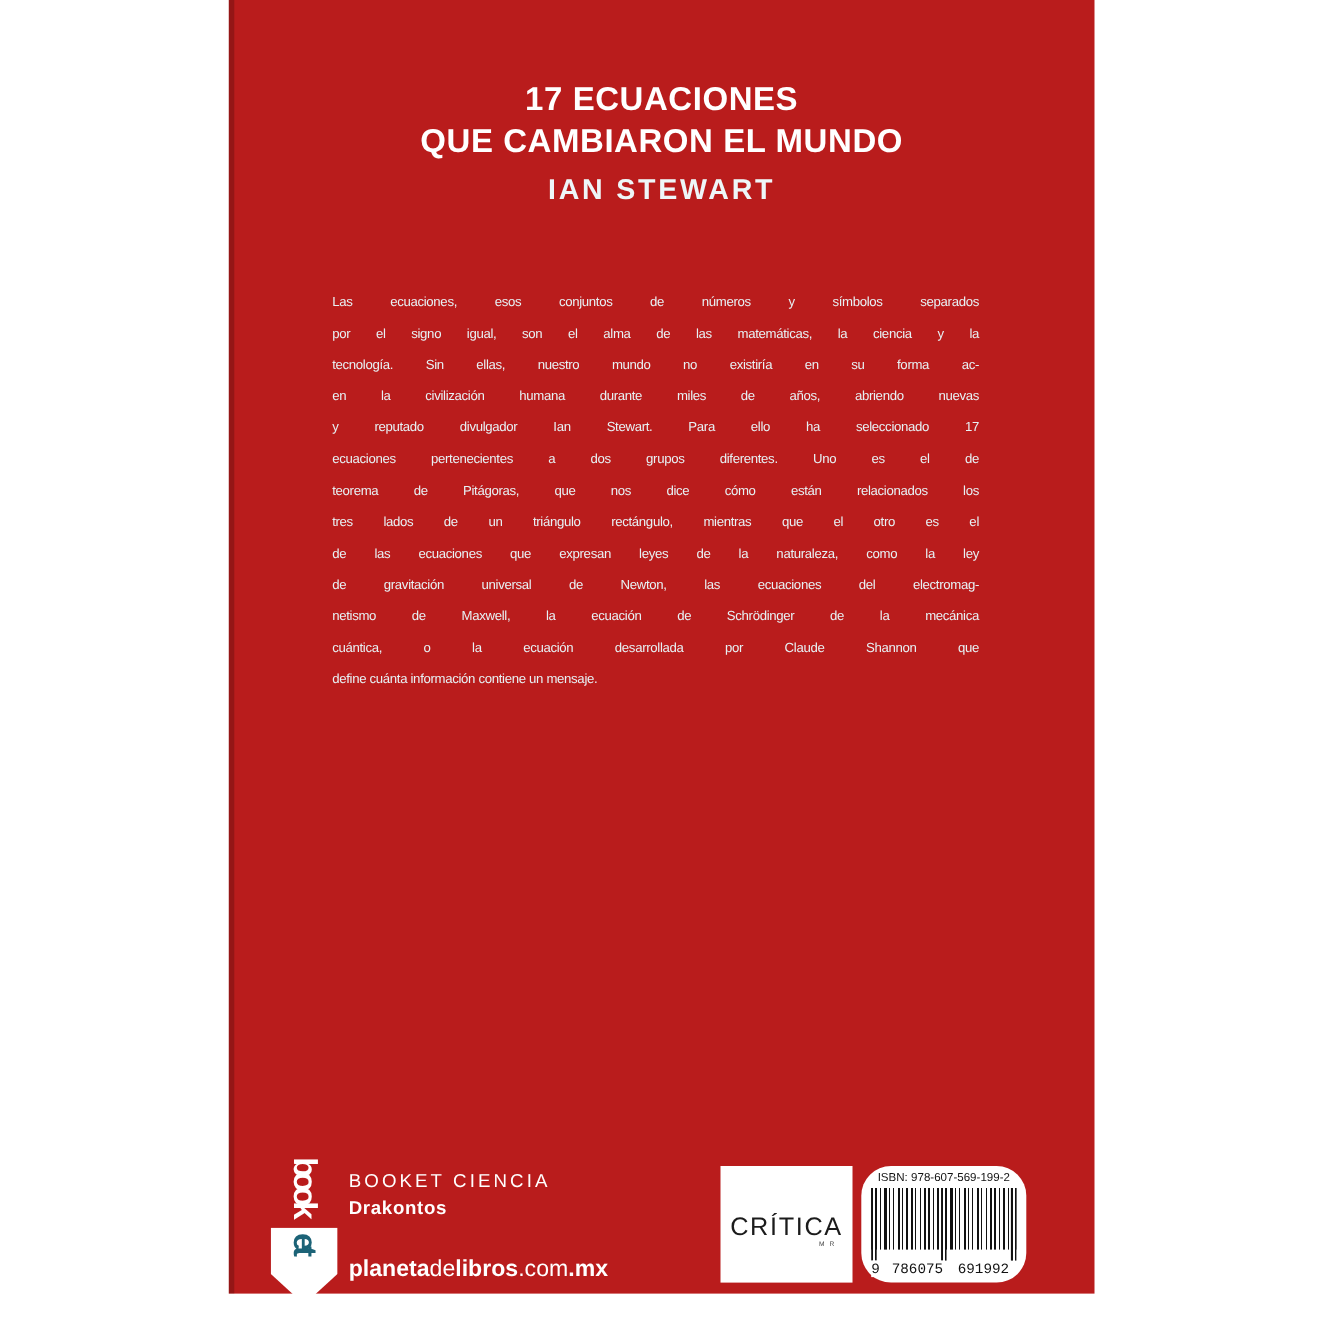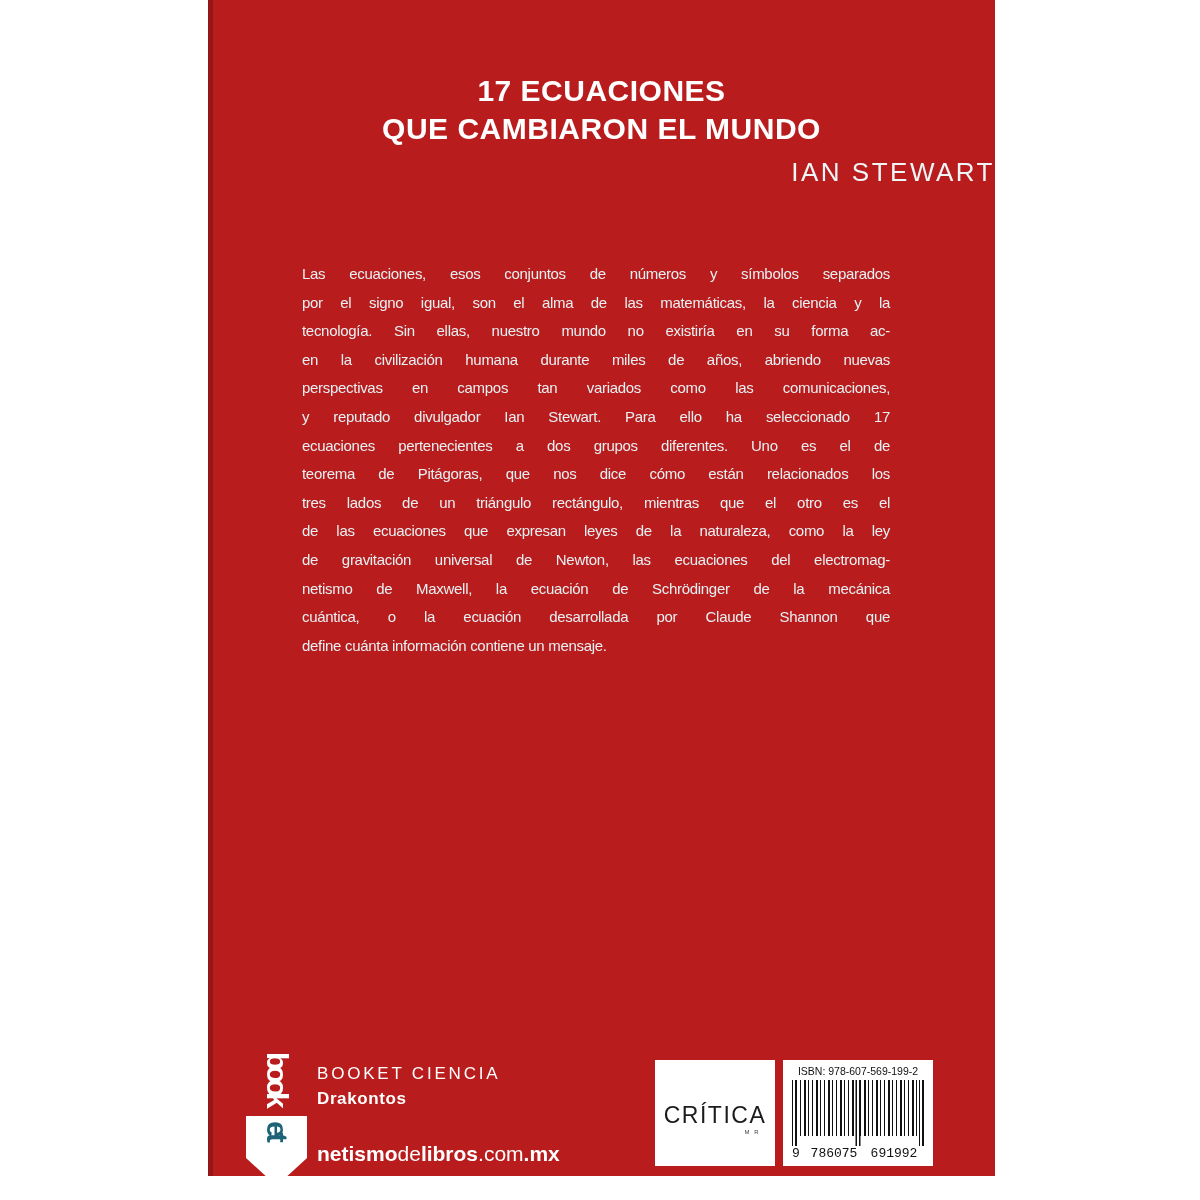--- a/index.html
+++ b/index.html
@@ -26,28 +26,28 @@
   
   .title-block {
     position: absolute; left: 0; top: 72px; width: 100%;
     text-align: center; color: #ffffff;
   }
   .title-line {
     font-weight: bold; font-size: 30px; line-height: 38px;
     letter-spacing: 0.5px;
   }
   .author-line {
-    font-weight: normal; font-size: 26px; line-height: 32px;
-    letter-spacing: 2.5px; margin-top: 8px; color: #eef6f8; text-align: right;
+    font-weight: bold; font-size: 26px; line-height: 32px;
+    letter-spacing: 2.5px; margin-top: 8px; color: #eef6f8;
   }
 
   
   .body-text {
     position: absolute; left: 94px; top: 260px; width: 588px;
-    color: #e7f1f4; font-size: 15px; line-height: 28.6px;
+    color: #e7f1f4; font-size: 12px; line-height: 28.6px;
     letter-spacing: -0.3px;
   }
   .bline { text-align: justify; text-align-last: justify; }
   .bline.last { text-align-last: left; }
 
   
   .quote-block {
     position: absolute; left: 94px; top: 810px; width: 588px;
     text-align: center; color: #e9f3f5;
     font-size: 21px; line-height: 31.5px; letter-spacing: -0.2px;
@@ -107,21 +107,21 @@
     font-size: 23px; letter-spacing: 1.5px; color: #1b1b1b;
   }
   .critica-mr {
     position: absolute; top: 69px; right: 15px;
     font-size: 6px; letter-spacing: 1.5px; color: #444444;
   }
 
   
   .barcode-box {
     position: absolute; left: 575px; top: 1060px;
-    width: 150px; height: 106px; background: #ffffff;
+    width: 150px; height: 106px; background: #ffffff; border-radius: 27px;
   }
   .isbn-label {
     position: absolute; top: 5px; left: 0; width: 100%;
     text-align: center; font-size: 10.5px; color: #111111;
     letter-spacing: 0;
   }
   .bars {
     position: absolute; left: 9px; right: 9px; top: 20px; height: 56px;
     background: repeating-linear-gradient(90deg,
       #111111 0 2px, #ffffff 2px 4px,
@@ -154,21 +154,20 @@
     <div class="title-line">17 ECUACIONES</div>
     <div class="title-line">QUE CAMBIARON EL MUNDO</div>
     <div class="author-line">IAN STEWART</div>
   </div>
 
   <div class="body-text">
     <div class="bline">Las ecuaciones, esos conjuntos de números y símbolos separados</div>
     <div class="bline">por el signo igual, son el alma de las matemáticas, la ciencia y la</div>
     <div class="bline">tecnología. Sin ellas, nuestro mundo no existiría en su forma ac-</div>
     <div class="bline">en la civilización humana durante miles de años, abriendo nuevas</div>
-    <div class="bline">perspectivas en campos tan variados como las comunicaciones,</div>
     <div class="bline">y reputado divulgador Ian Stewart. Para ello ha seleccionado 17</div>
     <div class="bline">ecuaciones pertenecientes a dos grupos diferentes. Uno es el de</div>
     <div class="bline">teorema de Pitágoras, que nos dice cómo están relacionados los</div>
     <div class="bline">tres lados de un triángulo rectángulo, mientras que el otro es el</div>
     <div class="bline">de las ecuaciones que expresan leyes de la naturaleza, como la ley</div>
     <div class="bline">de gravitación universal de Newton, las ecuaciones del electromag-</div>
     <div class="bline">netismo de Maxwell, la ecuación de Schrödinger de la mecánica</div>
     <div class="bline">cuántica, o la ecuación desarrollada por Claude Shannon que</div>
     <div class="bline last">define cuánta información contiene un mensaje.</div>
   </div>
@@ -180,21 +179,21 @@
       <span class="booket-word-bottom">et</span>
     </div>
     <div class="booket-mr">M.R.</div>
   </div>
 
   <div class="imprint">
     <div class="imprint-collection">BOOKET CIENCIA</div>
     <div class="imprint-series">Drakontos</div>
   </div>
 
-  <div class="website"><span class="w-bold">netismo</span><span class="w-light">de</span><span class="w-bold">libros</span><span class="w-light">.com</span><span class="w-bold">.mx</span></div>
+  <div class="website"><span class="w-bold">planeta</span><span class="w-light">de</span><span class="w-bold">libros</span><span class="w-light">.com</span><span class="w-bold">.mx</span></div>
 
   <div class="critica-box">
     <div class="critica-name">CRÍTICA</div>
     <div class="critica-mr">M R</div>
   </div>
 
   <div class="barcode-box">
     <div class="isbn-label">ISBN: 978-607-569-199-2</div>
     <div class="bars"></div>
     <div class="guard g-left"></div>

